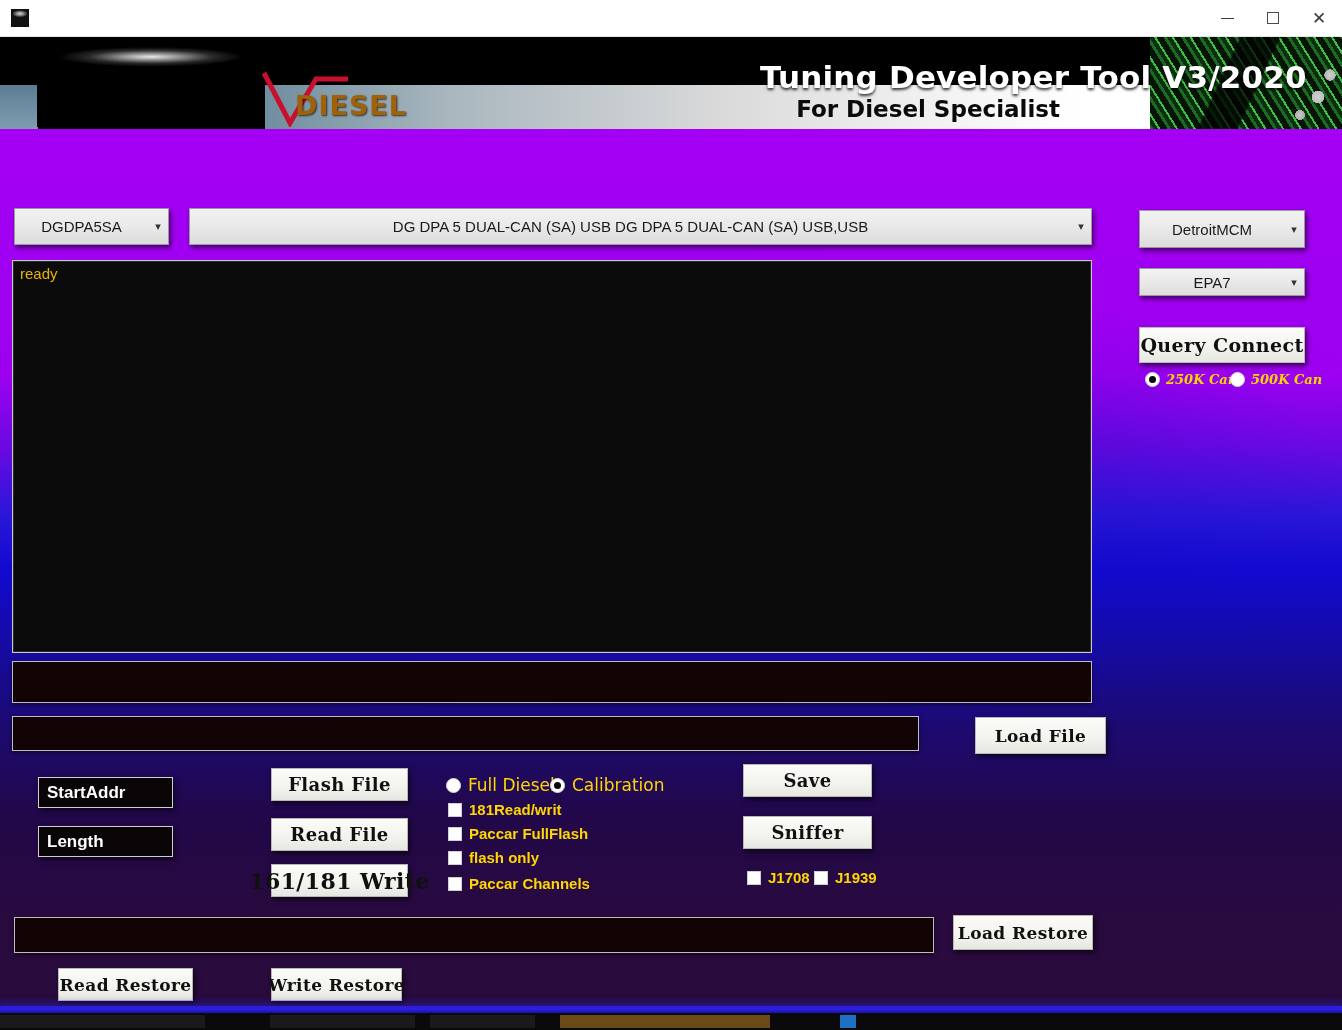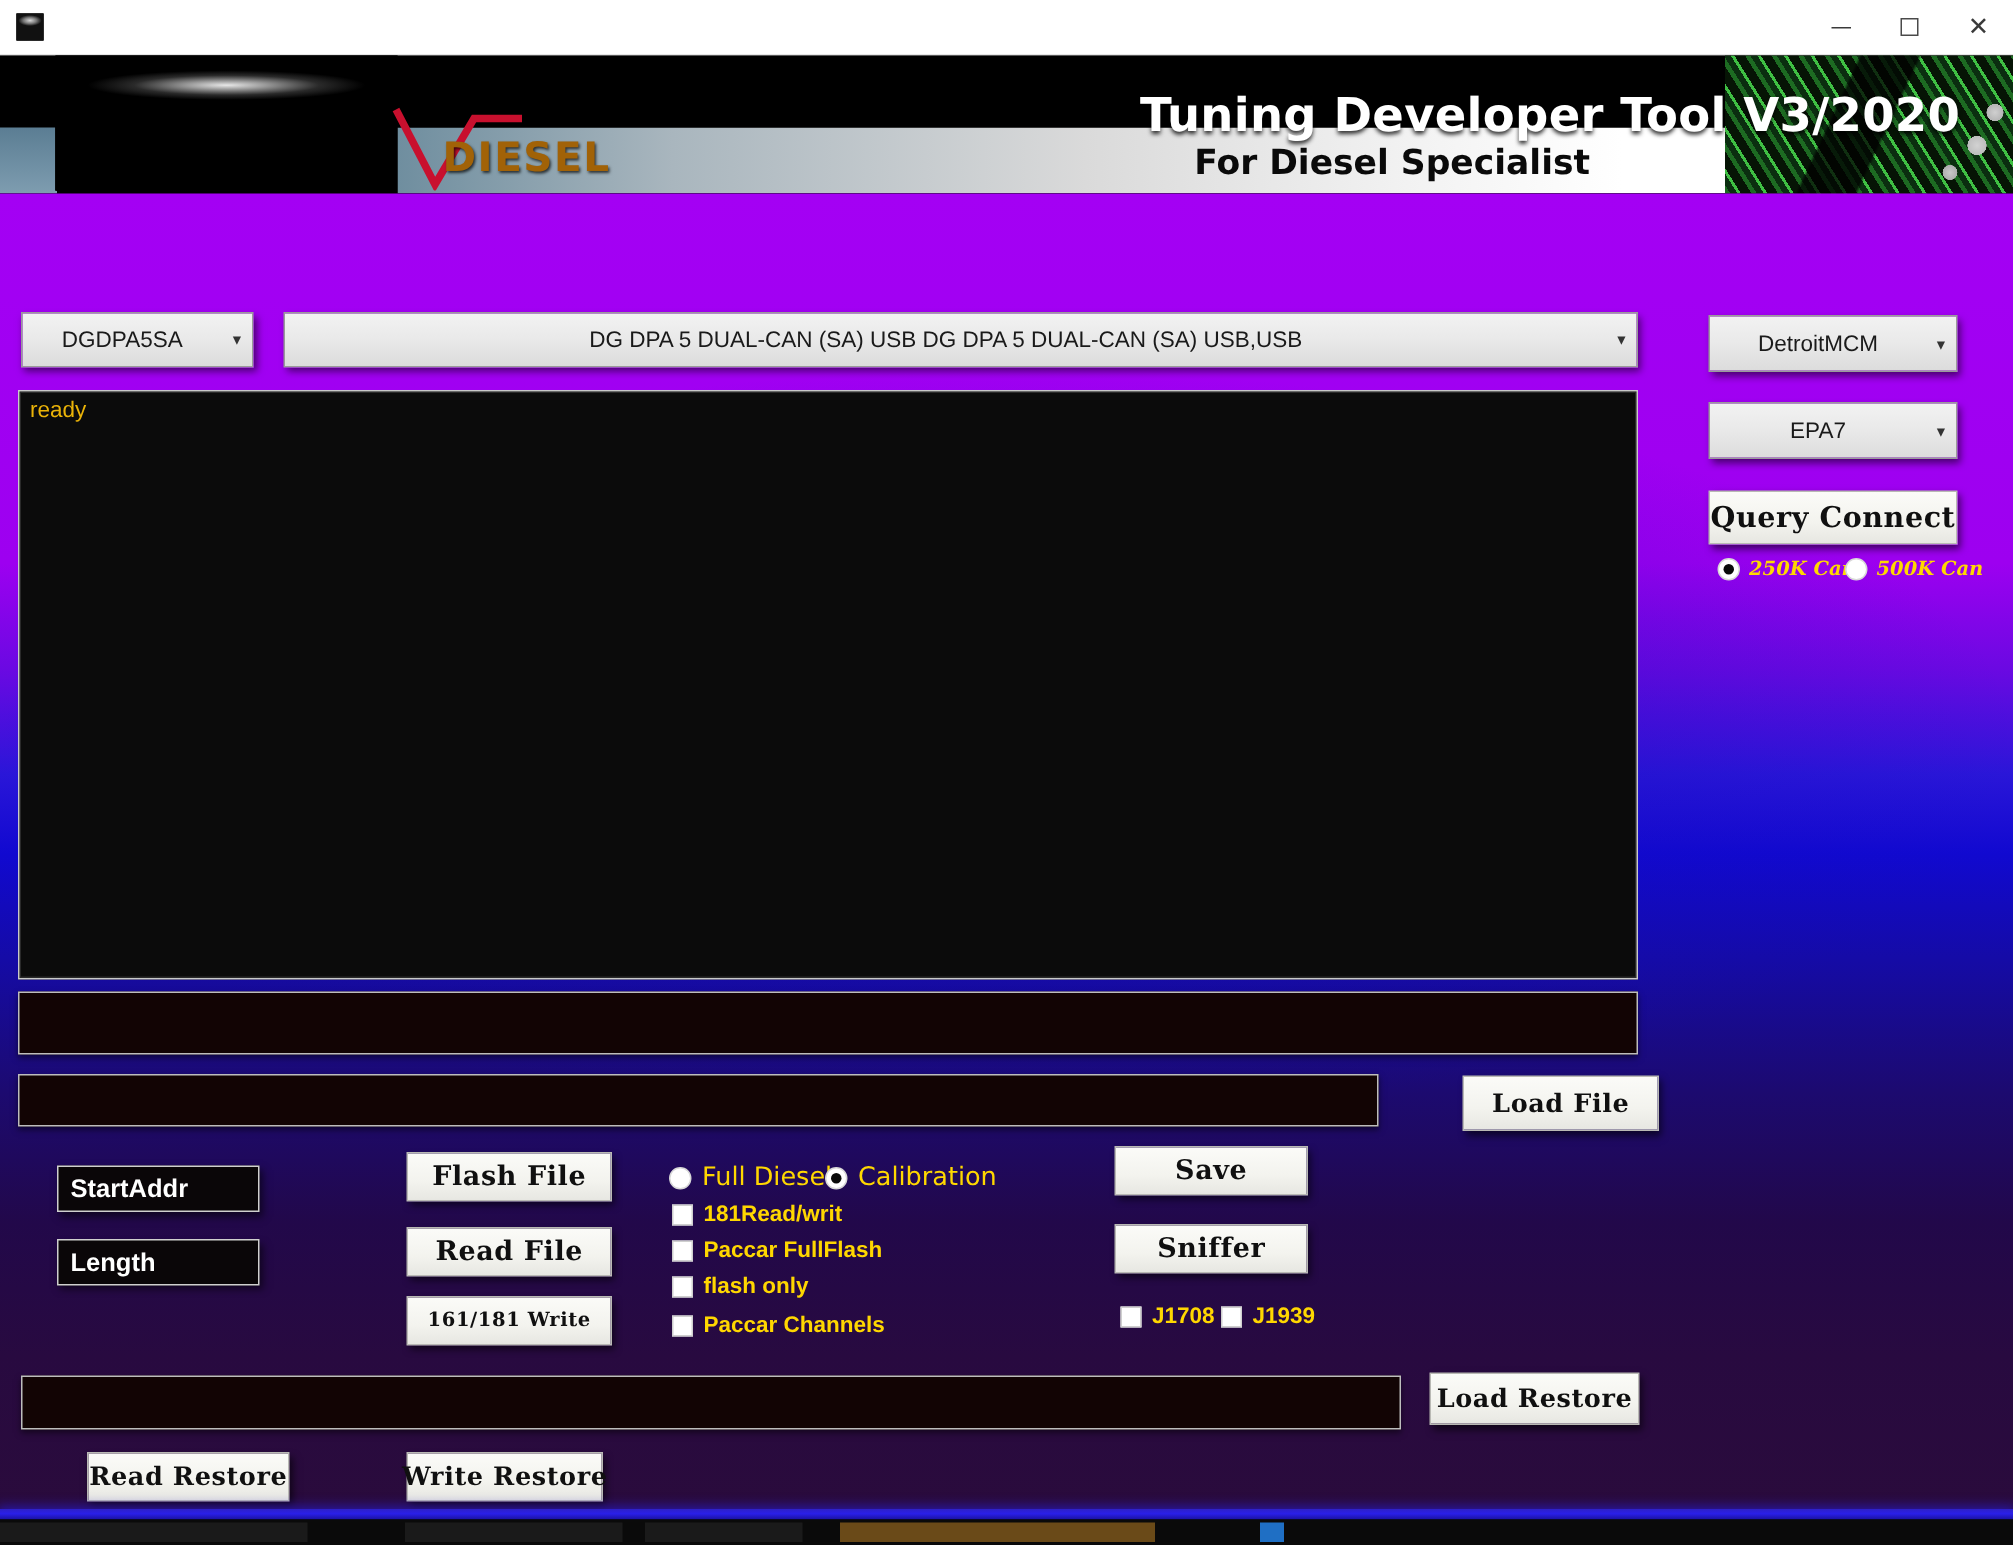--- a/index.html
+++ b/index.html
@@ -327,21 +327,21 @@
   <div class="combo" style="left:189px;top:208px;width:903px;height:37px;">
     <span class="combo-text">DG DPA 5 DUAL-CAN (SA) USB DG DPA 5 DUAL-CAN (SA) USB,USB</span>
     <span class="chev">▾</span>
   </div>
 
   <div class="combo" style="left:1139px;top:210px;width:166px;height:38px;">
     <span class="combo-text">DetroitMCM</span>
     <span class="chev">▾</span>
   </div>
 
-  <div class="combo" style="left:1139px;top:268px;width:166px;height:38px;">
+  <div class="combo" style="left:1139px;top:268px;width:166px;height:28px;">
     <span class="combo-text">EPA7</span>
     <span class="chev">▾</span>
   </div>
 
   <div class="gbtn" style="left:1139px;top:327px;width:166px;height:36px;font-size:19px;">Query Connect</div>
 
   <div class="radio-row" style="left:1145px;top:372px;">
     <span class="rdo checked"></span>
     <span class="lbl-script">250K Can</span>
   </div>
@@ -358,21 +358,21 @@
 
   <div class="darkfield" style="left:12px;top:716px;width:907px;height:35px;"></div>
 
   <div class="gbtn" style="left:975px;top:717px;width:131px;height:37px;font-size:17px;">Load File</div>
 
   <div class="addrfield" style="left:38px;top:777px;width:135px;height:31px;">StartAddr</div>
   <div class="addrfield" style="left:38px;top:826px;width:135px;height:31px;">Length</div>
 
   <div class="gbtn" style="left:271px;top:768px;width:137px;height:33px;font-size:18px;">Flash File</div>
   <div class="gbtn" style="left:271px;top:818px;width:137px;height:33px;font-size:18px;">Read File</div>
-  <div class="gbtn" style="left:271px;top:864px;width:137px;height:33px;font-size:13px;">161/181 Write</div>
+  <div class="gbtn" style="left:271px;top:864px;width:137px;height:33px;font-size:22px;">161/181 Write</div>
 
   <div class="radio-row" style="left:446px;top:775px;">
     <span class="rdo"></span>
     <span class="lbl-gold">Full Diesel</span>
   </div>
   <div class="radio-row" style="left:550px;top:775px;">
     <span class="rdo checked"></span>
     <span class="lbl-gold">Calibration</span>
   </div>
 

